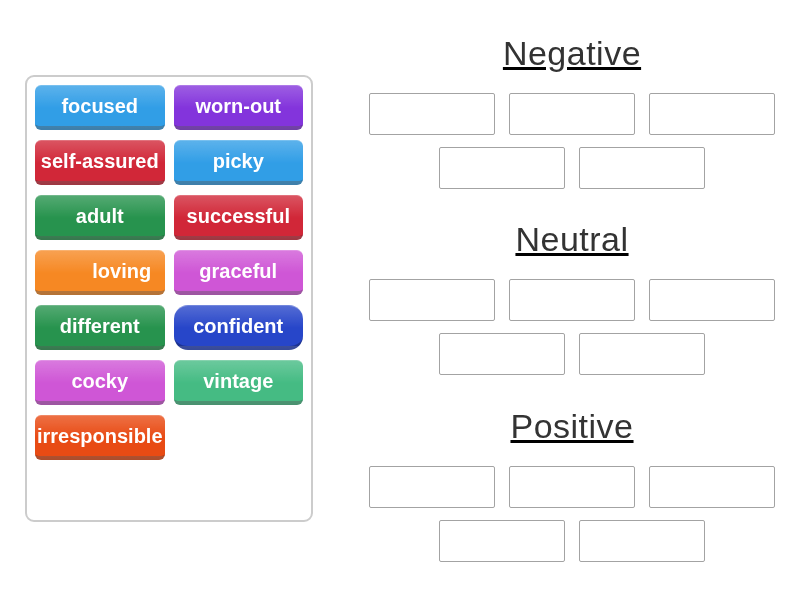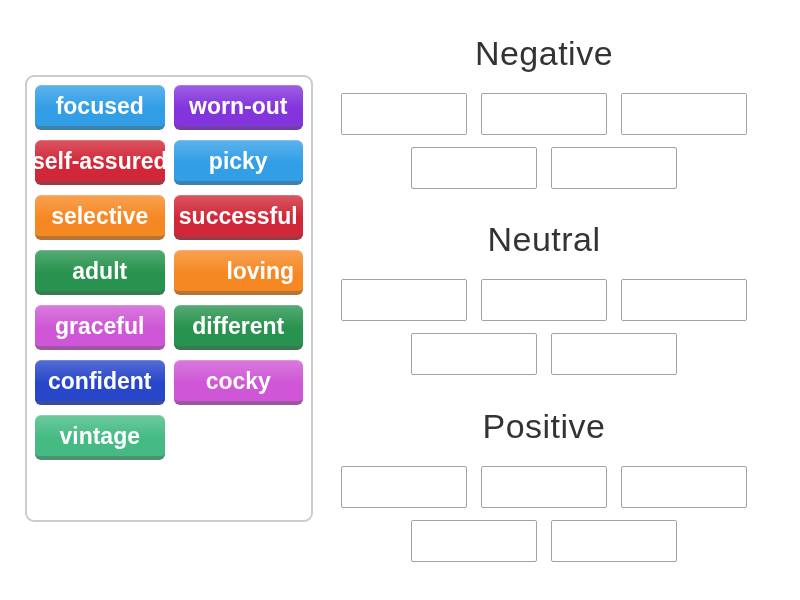--- a/index.html
+++ b/index.html
@@ -21,34 +21,35 @@
     column-gap: 9px;
     row-gap: 10px;
   }
   .tile {
     border-radius: 6px;
     display: flex;
     align-items: center;
     justify-content: center;
     color: #ffffff;
     font-weight: bold;
-    font-size: 23px;
+    font-size: 20px;
     cursor: grab;
     border-bottom: 4px solid rgba(0,0,0,0.27);
     border-top: 1px solid rgba(255,255,255,0.35);
     background-image: linear-gradient(rgba(255,255,255,0.22), rgba(255,255,255,0.02) 55%);
     white-space: nowrap;
     overflow: hidden;
   }
 
   
   .group {
     position: absolute;
-    left: 324px;
+    left: 352px;
     width: 440px;
+    text-decoration: underline;
   }
   .group-negative { top: 30px; }
   .group-neutral  { top: 216px; }
   .group-positive { top: 403px; }
   .group-title {
     text-align: center;
     font-size: 34px;
     line-height: 46px;
     color: #333333;
     letter-spacing: 0.5px;
@@ -69,29 +70,29 @@
   }
 </style>
 </head>
 <body>
 
 <div class="tile-panel">
   <div class="tile" style="background-color: rgb(45, 156, 230);">focused</div>
   <div class="tile" style="background-color: rgb(129, 48, 219);">worn-out</div>
   <div class="tile" style="background-color: rgb(208, 35, 52); text-align: right;">self-assured</div>
   <div class="tile" style="background-color: rgb(45, 156, 230);">picky</div>
-  <div class="tile" style="background-color: rgb(246, 134, 31);">selective</div>
+  <div class="tile" style="background-color: rgb(35, 145, 74);">adult</div>
   <div class="tile" style="background-color: rgb(208, 35, 52);">successful</div>
-  <div class="tile" style="background-color: rgb(35, 145, 74);">adult</div>
   <div class="tile" style="background-color: rgb(246, 134, 31); padding-left: 44px;">loving</div>
   <div class="tile" style="background-color: rgb(206, 83, 213);">graceful</div>
   <div class="tile" style="background-color: rgb(35, 145, 74);">different</div>
-  <div class="tile" style="background-color: rgb(35, 66, 200);">confident</div>
+  <div class="tile" style="background-color: rgb(35, 66, 200); border-radius: 14px;">confident</div>
   <div class="tile" style="background-color: rgb(206, 83, 213);">cocky</div>
   <div class="tile" style="background-color: rgb(65, 186, 129);">vintage</div>
+  <div class="tile" style="background-color: rgb(232, 71, 15);">irresponsible</div>
 </div>
 
 <div class="group group-negative">
   <div class="group-title">Negative</div>
   <div class="slot-row row-1">
     <div class="slot"></div>
     <div class="slot"></div>
     <div class="slot"></div>
   </div>
   <div class="slot-row row-2">

